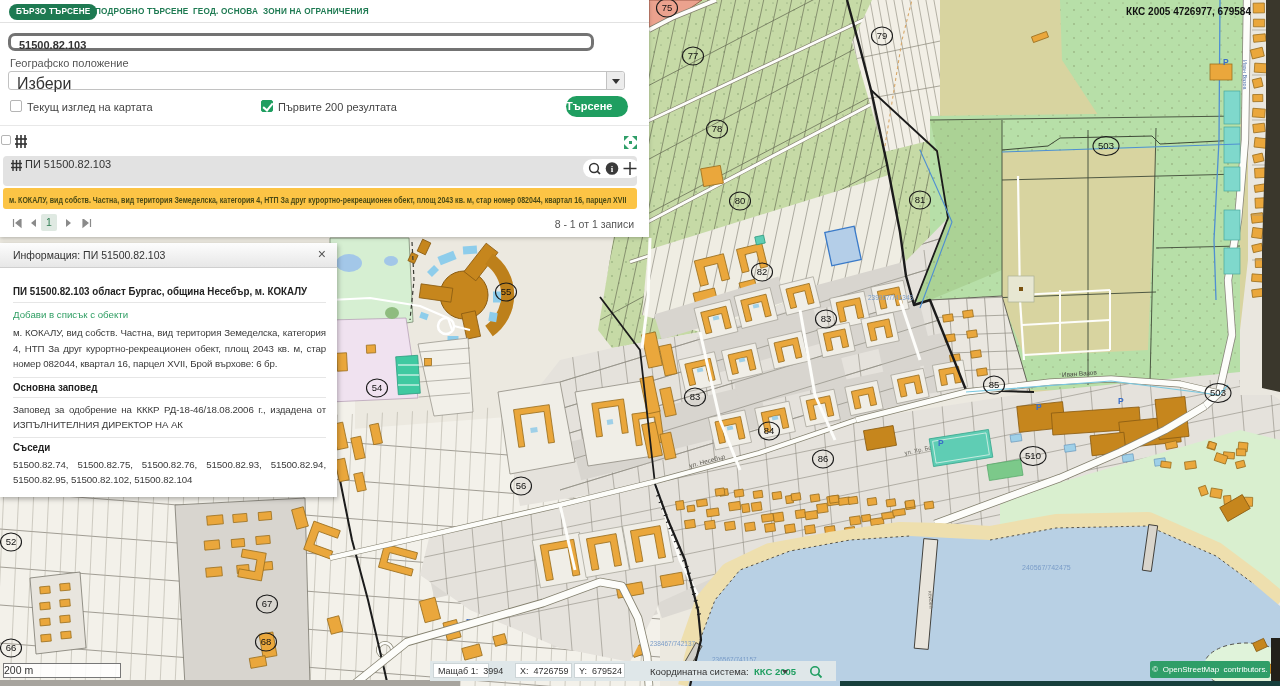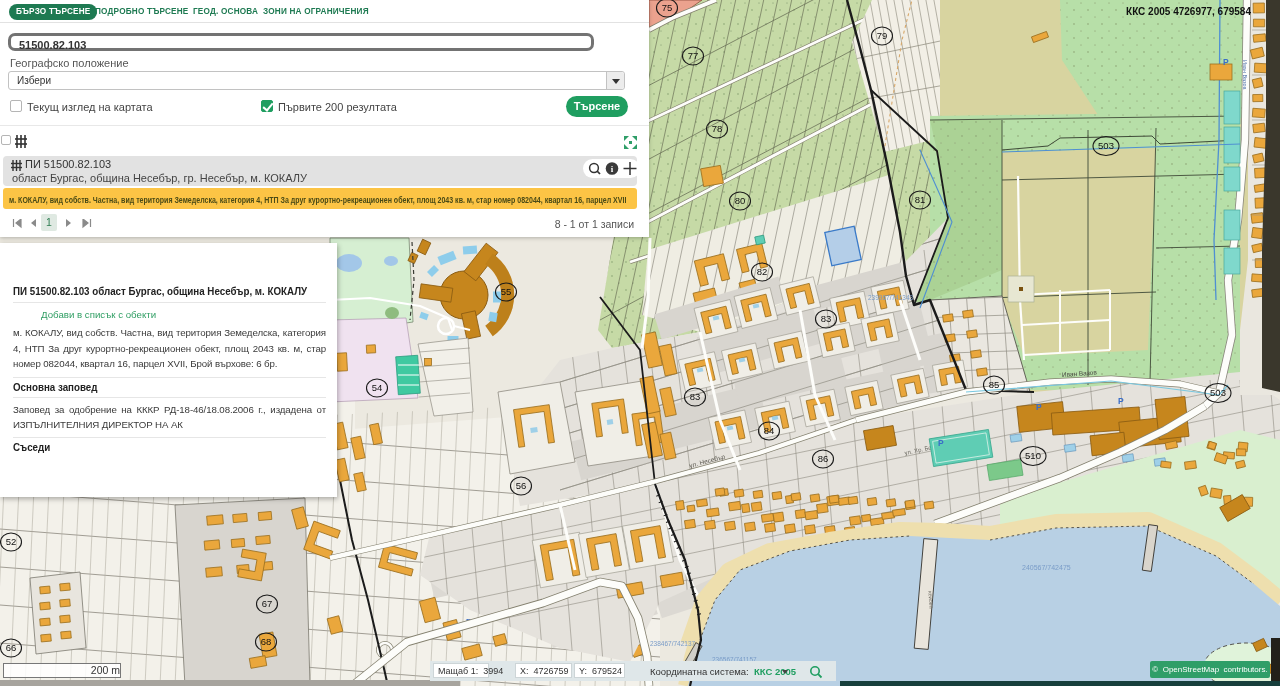--- a/index.html
+++ b/index.html
@@ -9,27 +9,27 @@
 .abs { position:absolute; }
 
 
 #panel { position:absolute; left:0; top:0; width:649px; height:237px; background:#fff; box-shadow:0 1px 4px rgba(0,0,0,.25); }
 #tabs { position:absolute; left:0; top:0; width:100%; height:23px; border-bottom:1px solid #e2e2e2; }
 .tab { position:absolute; top:7px; font-size:8.2px; letter-spacing:-0.3px; white-space:nowrap; font-weight:bold; color:#1e7a52; letter-spacing:.2px;text-align:right; }
 .tab.active { left:9px; top:4px; background:#1e7a52; color:#fff; padding:3px 7px 4px; border-radius:9px; }
 #inp { position:absolute; left:8px; top:33px; width:586px; height:18px; border:3px solid #737373; border-radius:7px; font-size:11px; font-weight:bold; color:#333; padding:3px 0 0 8px; }
 .lab { position:absolute; font-size:11px; color:#555; }
 #sel { position:absolute; left:8px; top:71px; width:617px; height:19px; border:1px solid #c2c2c2; border-radius:3px; background:#fff; }
-#sel .t { position:absolute; left:8px; top:3px; font-size:10px; color:#333; }
+#sel .t { position:absolute; left:8px; top:3px; font-size:16px; color:#333; }
 #sel .btn { position:absolute; right:0; top:0; width:18px; height:17px; background:#ececec; border-left:1px solid #c2c2c2; border-radius:0 3px 3px 0; }
 #sel .btn:after { content:""; position:absolute; left:5px; top:7px; border:4px solid transparent; border-top:5px solid #333; }
 .cb { position:absolute; width:12px; height:12px; border:1px solid #b5b5b5; border-radius:2px; background:#fff; }
 .cb.on { background:#1f9e60; border-color:#1f9e60; }
 .cb.on:after { content:""; position:absolute; left:3px; top:0px; width:4px; height:8px; border:solid #fff; border-width:0 2px 2px 0; transform:rotate(40deg); }
-#srch { position:absolute; left:566px; top:96px; width:62px; height:21px; background:#1f9e60; border-radius:11px; color:#fff; font-size:11px; font-weight:bold; text-align:center; line-height:21px; }
+#srch { position:absolute; left:566px; top:96px; width:62px; height:21px; background:#1f9e60; border-radius:11px; color:#fff; font-size:11px; font-weight:bold; text-align:left; line-height:21px; }
 #row1 { position:absolute; left:0; top:130px; width:100%; height:20px; }
 #grow { position:absolute; left:3px; top:156px; width:634px; height:30px; background:#e2e2e2; border-radius:4px; }
 #grow .l1 { position:absolute; left:15px; top:2px; font-size:11px; color:#333; }
 #grow .l2 { position:absolute; left:9px; top:16px; font-size:11px; color:#444; }
 #yrow { position:absolute; left:3px; top:188px; width:634px; height:21px; background:#fcc445; border-radius:3px; overflow:hidden; }
 #yrow .t { position:absolute; left:6px; top:6px; font-size:9.5px; font-weight:bold; white-space:nowrap; color:#4a4a16; transform:scaleX(0.74); transform-origin:left top; }
 #pgn { position:absolute; left:0; top:210px; width:100%; height:27px; }
 #pgn .num { position:absolute; left:41px; top:4px; width:16px; height:17px; background:#dfe9e2; border-radius:2px; color:#2e7d52; font-size:10.5px; text-align:center; line-height:17px; }
 #pgn .r { position:absolute; right:15px; top:8px; font-size:10.5px; color:#555; }
 .arr { position:absolute; top:8px; width:12px; height:10px; }
@@ -44,21 +44,21 @@
 #info .sep { border-top:1px solid #e6e6e6; margin:0; }
 #info .lnk { color:#2f9e63; }
 #info p { text-align:justify; line-height:15.5px; letter-spacing:-0.1px; }
 
 
 #bbar { position:absolute; left:430px; top:661px; width:406px; height:20px; background:#dfe7e9; }
 #bbar .box { position:absolute; top:2px; height:15px; background:#fff; border:1px solid #cdd5d7; font-size:9px; color:#333; padding:2px 0 0 4px; white-space:nowrap; }
 #bbar .lb { position:absolute; top:5px; font-size:9.5px; color:#333; white-space:nowrap; }
 #kks { color:#1f9e60; font-weight:bold; }
 #bbar .dar { position:absolute; left:352px; top:9px; border:3.5px solid transparent; border-top:4.5px solid #444; }
-#sbar { position:absolute; left:3px; top:663px; width:118px; height:15px; background:rgba(255,255,255,.85); border:1px solid #777; font-size:10.5px; color:#333; text-align:right; line-height:13px; }
+#sbar { position:absolute; left:3px; top:663px; width:118px; height:15px; background:rgba(255,255,255,.85); border:1px solid #777; font-size:10.5px; color:#333; text-align:left; line-height:13px; }
 #attr { position:absolute; left:1150px; top:661px; width:120px; height:17px; background:#2f9e68; border-radius:2px; color:#fff; font-size:8px; text-align:center; line-height:17px; white-space:nowrap; }
 </style>
 </head>
 <body>
 <div id="stage">
 <svg id="map" width="1280" height="686" viewBox="0 0 1280 686">
       <rect width="1280" height="686" fill="#ece9e0"></rect>
       <defs>
         <pattern id="dots" width="14" height="14" patternUnits="userSpaceOnUse">
           <circle cx="3" cy="3" r="0.85" fill="#9ab284"></circle>
@@ -880,21 +880,20 @@
     <svg class="abs" style="left:8px; top:4px;" width="11" height="11">
           <g stroke="#333" stroke-width="1.4">
             <line x1="2" y1="0" x2="2" y2="11"></line>
             <line x1="5.5" y1="0" x2="5.5" y2="11"></line>
             <line x1="9" y1="0" x2="9" y2="11"></line>
             <line x1="0" y1="3.5" x2="11" y2="3.5"></line>
             <line x1="0" y1="7.5" x2="11" y2="7.5"></line>
           </g>
         </svg>
     <div class="l1" style="left:22px;">ПИ 51500.82.103</div>
-    <div class="l2">област Бургас, община Несебър, гр. Несебър, м. КОКАЛУ</div>
     <svg class="abs" style="left:580px; top:3px;" width="57" height="19">
       <rect x="0" y="0" width="57" height="19" rx="9.5" fill="#fff"></rect>
       <circle cx="11" cy="9" r="4.4" fill="none" stroke="#333" stroke-width="1.5"></circle>
           <line x1="14.2" y1="12.2" x2="17" y2="15" stroke="#333" stroke-width="1.7"></line>
       <circle cx="29" cy="9.5" r="6.3" fill="#3a3a3a"></circle>
           <text x="29" y="13" font-size="9" font-weight="bold" fill="#fff" text-anchor="middle" font-family="Liberation Serif, serif">i</text>
       <g stroke="#333" stroke-width="1.5">
             <line x1="47" y1="3" x2="47" y2="16"></line>
             <line x1="40.5" y1="9.5" x2="53.5" y2="9.5"></line>
           </g>
@@ -917,31 +916,36 @@
           <path d="M1 0 L6 4 L1 8 Z" fill="#8a8a8a"></path>
         </svg>
     <svg class="arr" style="left:82px; top:9px;" width="10" height="8">
           <path d="M8.5 0 V8 M1 0 L6 4 L1 8 Z" stroke="#8a8a8a" fill="#8a8a8a" stroke-width="1.2"></path>
         </svg>
     <div class="r">8 - 1 от 1 записи</div>
   </div>
 </div>
 
 <div id="info">
+  <div class="hd">
+        <div class="t">Информация: ПИ 51500.82.103</div>
+        <div class="x">×</div>
+      </div>
   <div class="bd">
     <h3 style="margin-top:18px;">ПИ 51500.82.103 област Бургас, община Несебър, м. КОКАЛУ</h3>
     <div class="sep" style="margin-top:5px;"></div>
-    <div class="lnk" style="margin-top:6px;margin-left:28px;">Добави в списък с обекти</div>
+    <div class="lnk" style="margin-top:6px;">Добави в списък с обекти</div>
     <p style="margin-top:5px;">м. КОКАЛУ, вид собств. Частна, вид територия Земеделска, категория 4, НТП За друг курортно-рекреационен обект, площ 2043 кв. м, стар номер 082044, квартал 16, парцел XVII, Брой върхове: 6 бр.</p>
     <div class="sep" style="margin-top:5px;"></div>
     <h3 style="margin-top:4px;">Основна заповед</h3>
     <div class="sep" style="margin-top:4px;"></div>
     <p style="margin-top:4px;">Заповед за одобрение на КККР РД-18-46/18.08.2006 г., издадена от ИЗПЪЛНИТЕЛНИЯ ДИРЕКТОР НА АК</p>
     <div class="sep" style="margin-top:4px;"></div>
     <h3 style="margin-top:4px;">Съседи</h3>
+    <p style="margin-top:4px;">51500.82.74, 51500.82.75, 51500.82.76, 51500.82.93, 51500.82.94, 51500.82.95, 51500.82.102, 51500.82.104</p>
   </div>
 </div>
 
 <div id="bbar">
   <div class="box" style="left:3px; width:56px;">Мащаб 1:&nbsp; 3994</div>
   <div class="box" style="left:85px; width:57px;">X:&nbsp; 4726759</div>
   <div class="box" style="left:144px; width:51px;">Y:&nbsp; 679524</div>
   <div class="lb" style="left:206px;margin-left:14px;">Координатна система:&nbsp; <span id="kks">ККС 2005</span></div>
   <div class="dar"></div>
   <svg class="abs" style="left:379px; top:4px;" width="14" height="14">

